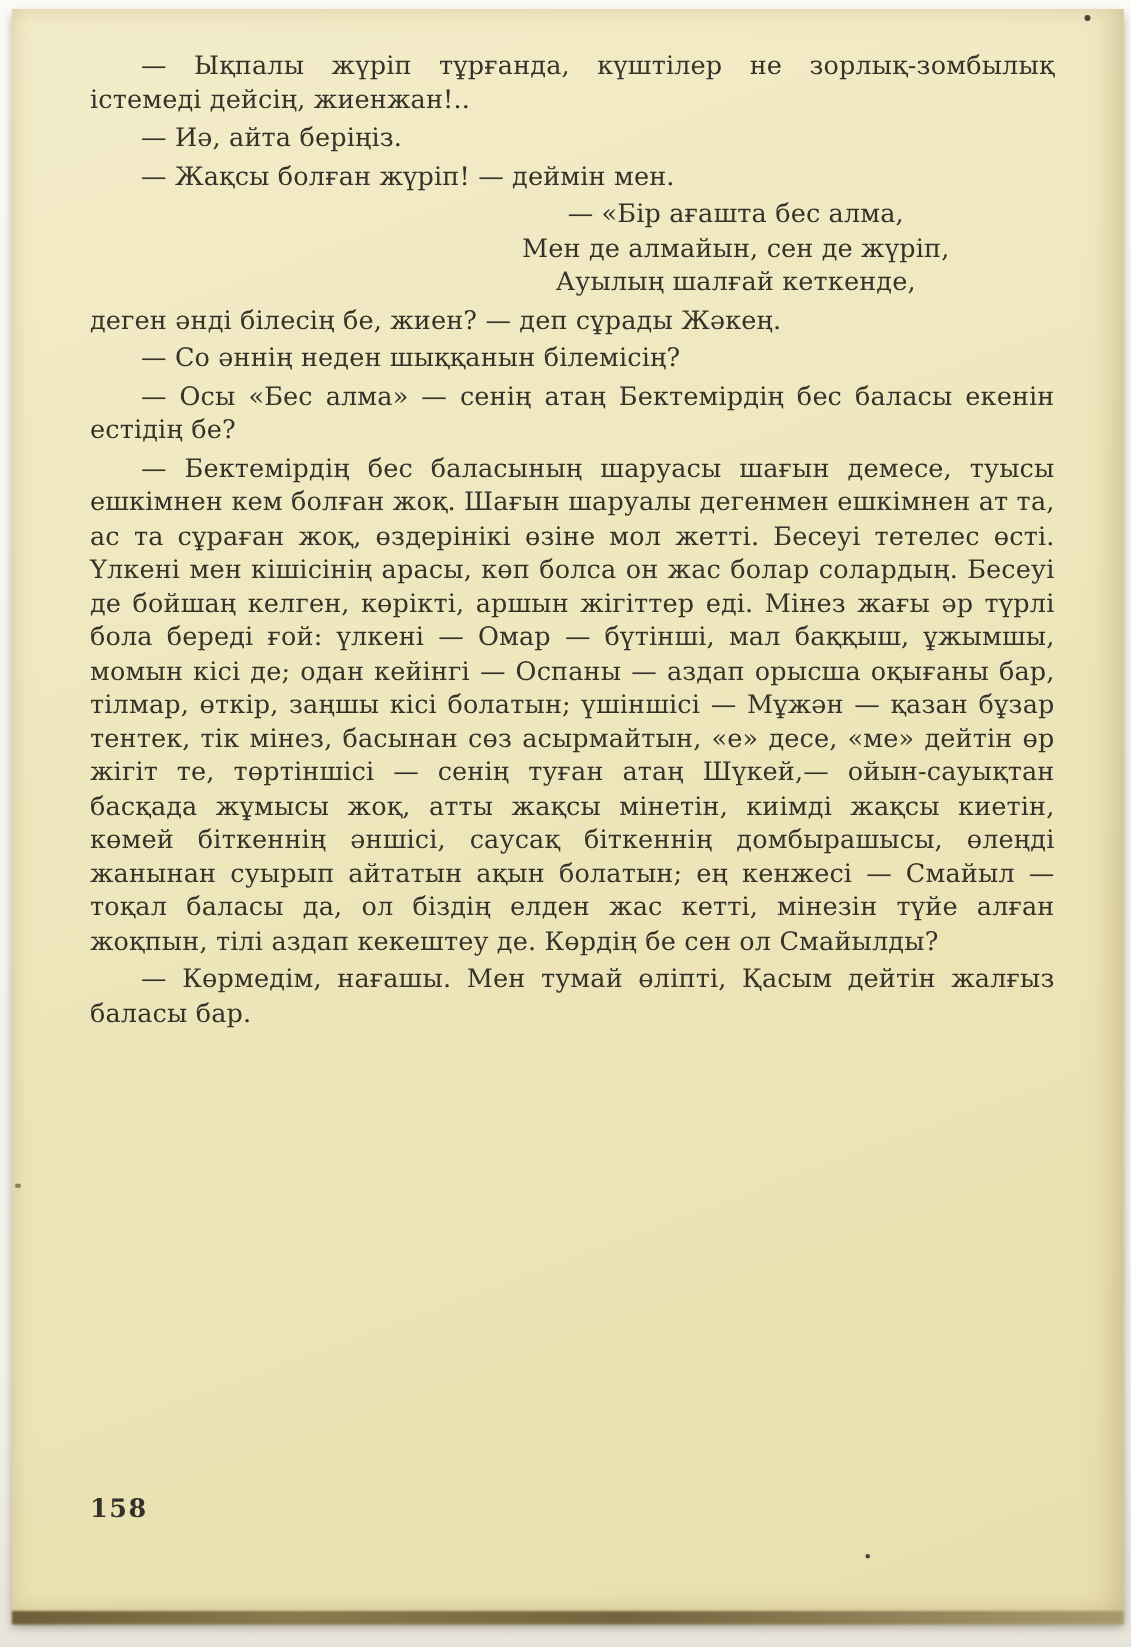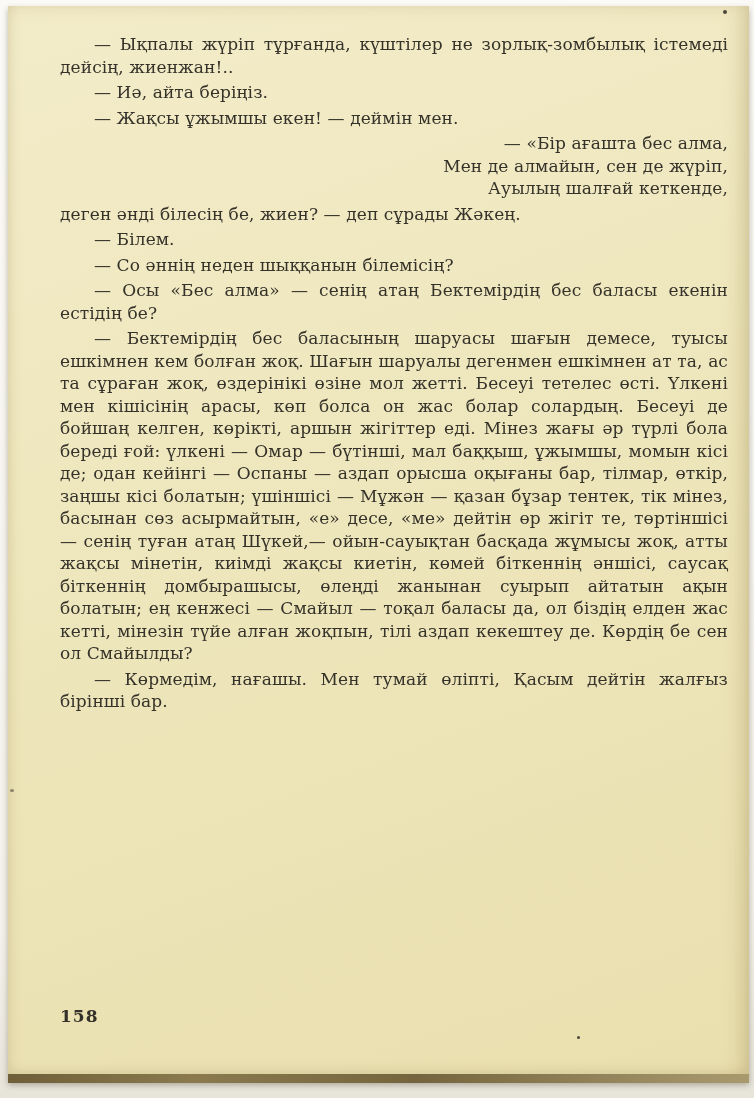--- a/index.html
+++ b/index.html
@@ -33,45 +33,45 @@
     left: 0;
     right: 0;
     bottom: -1px;
     height: 9px;
     background: linear-gradient(to right,
       #6e5f39 0%, #8a7a4e 25%, #75653e 55%, #93835a 80%, #a99a6e 100%);
     filter: blur(0.7px);
   }
   .text-block {
     position: relative;
-    padding: 27px 21px 0 52px;
+    padding: 27px 46px 0 52px;
     color: #35322a;
     font-size: 17px;
     line-height: 22.5px;
     letter-spacing: 0.1px;
   }
   .para {
     margin: 0 0 3px 0;
     text-indent: 34px;
     text-align: justify;
   }
   .para.no-indent {
     text-indent: 0;
   }
   .verse {
     margin: 2px 0 3px 218px;
-    text-align: right;
+    text-align: center;
   }
   .verse-line {
     white-space: nowrap;
   }
   .page-number {
     position: absolute;
     left: 52px;
-    bottom: 56px;
+    bottom: 66px;
     font-size: 17px;
     font-weight: bold;
     color: #34312a;
     letter-spacing: 1px;
   }
   .speck {
     position: absolute;
     background: #4c4638;
     border-radius: 50%;
   }
@@ -81,35 +81,34 @@
 </style>
 </head>
 <body>
 
 <div class="scan-bg">
   <div class="page">
     <div class="text-block">
 
       <p class="para">— Ықпалы жүріп тұрғанда, күштілер не зорлық-зомбылық істемеді дейсің, жиенжан!..</p>
       <p class="para">— Иә, айта беріңіз.</p>
-      <p class="para">— Жақсы ұжымшы екен! — деймін мен.</p>
+      <p class="para">— Жақсы болған жүріп! — деймін мен.</p>
 
       <div class="verse">
         <div class="verse-line">— «Бір ағашта бес алма,</div>
         <div class="verse-line">Мен де алмайын, сен де жүріп,</div>
         <div class="verse-line">Ауылың шалғай кеткенде,</div>
       </div>
 
       <p class="para no-indent">деген әнді білесің бе, жиен? — деп сұрады Жәкең.</p>
 
-      <p class="para">— Білем.</p>
       <p class="para">— Со әннің неден шыққанын білемісің?</p>
       <p class="para">— Осы «Бес алма» — сенің атаң Бектемірдің бес баласы екенін естідің бе?</p>
       <p class="para">— Бектемірдің бес баласының шаруасы шағын демесе, туысы ешкімнен кем болған жоқ. Шағын шаруалы дегенмен ешкімнен ат та, ас та сұраған жоқ, өздерінікі өзіне мол жетті. Бесеуі тетелес өсті. Үлкені мен кішісінің арасы, көп болса он жас болар солардың. Бесеуі де бойшаң келген, көрікті, аршын жігіттер еді. Мінез жағы әр түрлі бола береді ғой: үлкені — Омар — бүтінші, мал баққыш, ұжымшы, момын кісі де; одан кейінгі — Оспаны — аздап орысша оқығаны бар, тілмар, өткір, заңшы кісі болатын; үшіншісі — Мұжән — қазан бұзар тентек, тік мінез, басынан сөз асырмайтын, «е» десе, «ме» дейтін өр жігіт те, төртіншісі — сенің туған атаң Шүкей,— ойын-сауықтан басқада жұмысы жоқ, атты жақсы мінетін, киімді жақсы киетін, көмей біткеннің әншісі, саусақ біткеннің домбырашысы, өлеңді жанынан суырып айтатын ақын болатын; ең кенжесі — Смайыл — тоқал баласы да, ол біздің елден жас кетті, мінезін түйе алған жоқпын, тілі аздап кекештеу де. Көрдің бе сен ол Смайылды?</p>
-      <p class="para">— Көрмедім, нағашы. Мен тумай өліпті, Қасым дейтін жалғыз бірінші бар.</p>
+      <p class="para">— Көрмедім, нағашы. Мен тумай өліпті, Қасым дейтін жалғыз баласы бар.</p>
 
     </div>
 
     <div class="page-number">158</div>
     <div class="page-edge"></div>
   </div>
 
   <div class="speck s1"></div>
   <div class="speck s2"></div>
   <div class="speck s3"></div>

